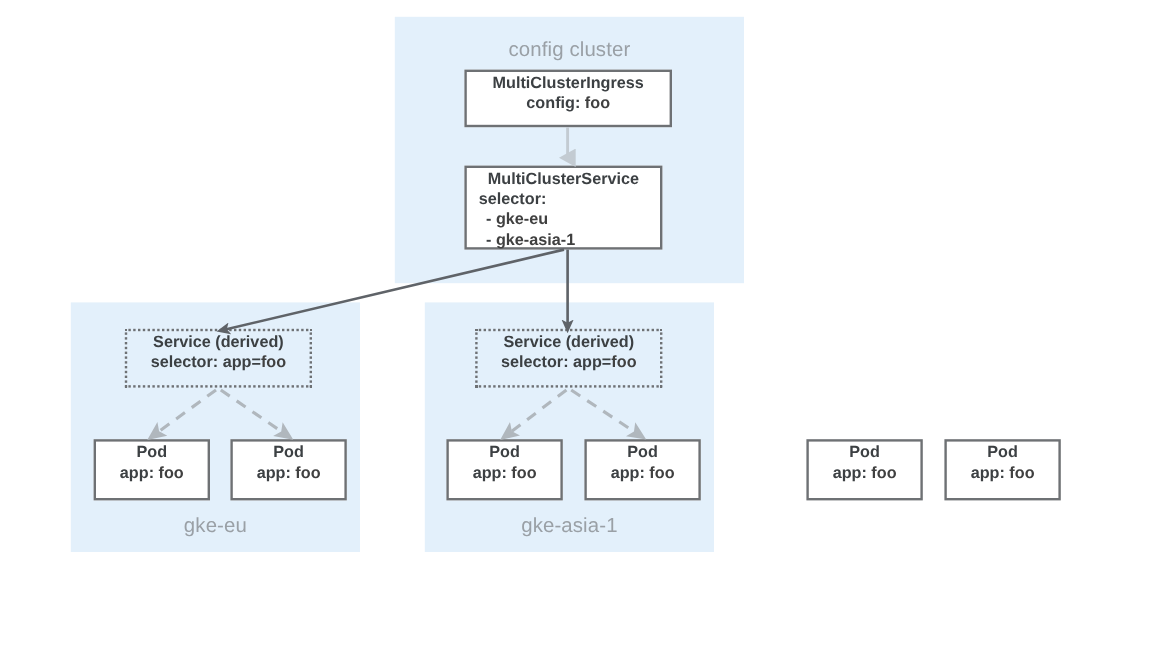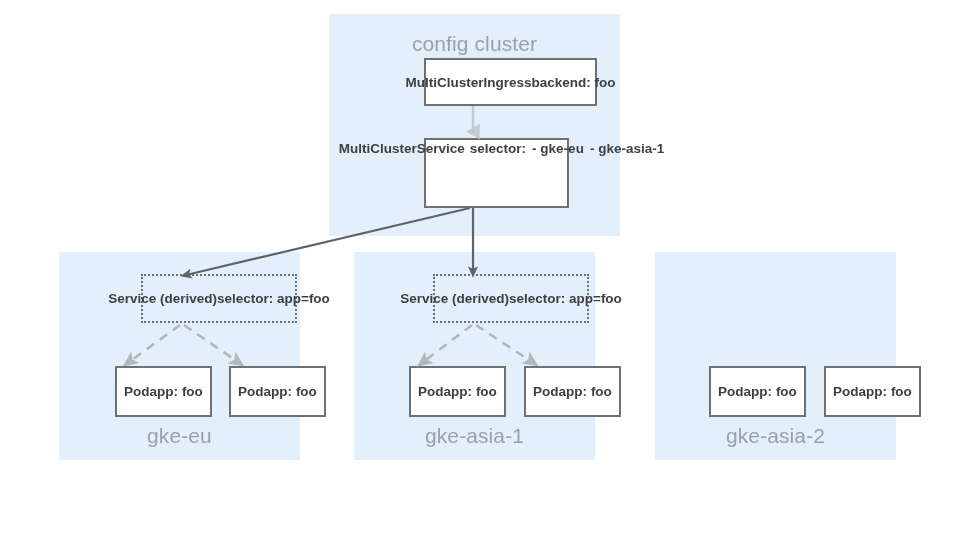--- a/index.html
+++ b/index.html
@@ -19,43 +19,41 @@
   
   .panel {
     position: absolute;
     background: #e3f0fb;
   }
   .panel-title {
     position: absolute;
     width: 100%;
     text-align: center;
     color: #9aa0a6;
-    font-size: 21px;
+    font-size: 17px;
     font-weight: 400;
     letter-spacing: 0.1px;
     white-space: nowrap;
   }
   .panel-title.top { top: 18px; }
   .panel-title.bottom { bottom: 12px; }
 
   
   .box {
     position: absolute;
     background: #ffffff;
     border: 2px solid #6e7174;
     box-sizing: border-box;
     display: flex;
-    flex-direction: row;
+    flex-direction: column;
     align-items: center;
-    justify-content: center;
     color: #3c4043;
     font-size: 13.5px;
     font-weight: bold;
     line-height: 17px;
-    margin-left: 37px;
   }
   .box.dotted {
     border: 2px dotted #6e7174;
     background: transparent;
   }
   .box .line {
     white-space: nowrap;
   }
   .box.left-body {
     align-items: flex-start;
@@ -84,26 +82,26 @@
 
 <div id="canvas">
 
   <div class="panel" style="left:329px; top:14px; width:291px; height:222px;">
     <div class="panel-title top">config cluster</div>
   </div>
 
   <div class="box" style="left:387px; top:58px; width:173px; height:48px;">
     <div class="line">MultiClusterIngress</div>
     <div class="line">
-      <span>backend:</span>
-      <span class="blue">foo</span>
-    </div>
-  </div>
-
-  <div class="box left-body" style="left:387px; top:138px; width:145px; height:70px;">
+      <span>config:</span>
+      <span class="blue">foo</span>
+    </div>
+  </div>
+
+  <div class="box left-body" style="left:387px; top:138px; width:165px; height:70px;">
     <div class="line centered">MultiClusterService</div>
     <div class="line">selector:</div>
     <div class="line" style="padding-left:6px;">
       <span>-</span>
       <span class="blue">gke-eu</span>
     </div>
     <div class="line" style="padding-left:6px;">
       <span>-</span>
       <span class="blue">gke-asia-1</span>
     </div>
@@ -156,23 +154,20 @@
   </div>
 
   <div class="box" style="left:487px; top:366px; width:97px; height:51px;">
     <div class="line">Pod</div>
     <div class="line">
       <span>app:</span>
       <span class="blue">foo</span>
     </div>
   </div>
 
-  <div class="panel" style="left:655px; top:252px; width:241px; height:208px;">
-    <div class="panel-title bottom">gke-asia-2</div>
-  </div>
 
   <div class="box" style="left:672px; top:366px; width:97px; height:51px;">
     <div class="line">Pod</div>
     <div class="line">
       <span>app:</span>
       <span class="blue">foo</span>
     </div>
   </div>
 
   <div class="box" style="left:787px; top:366px; width:97px; height:51px;">

